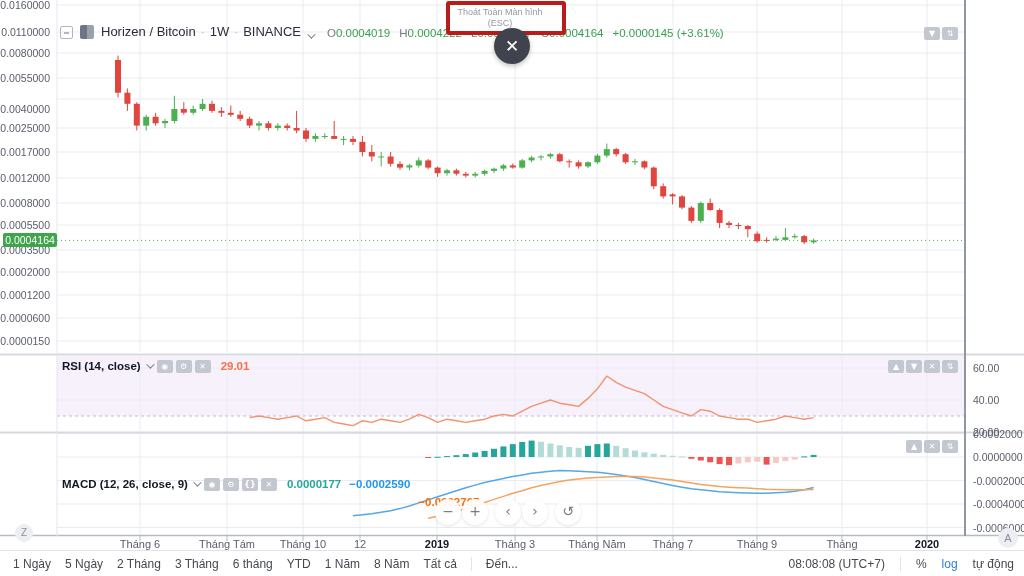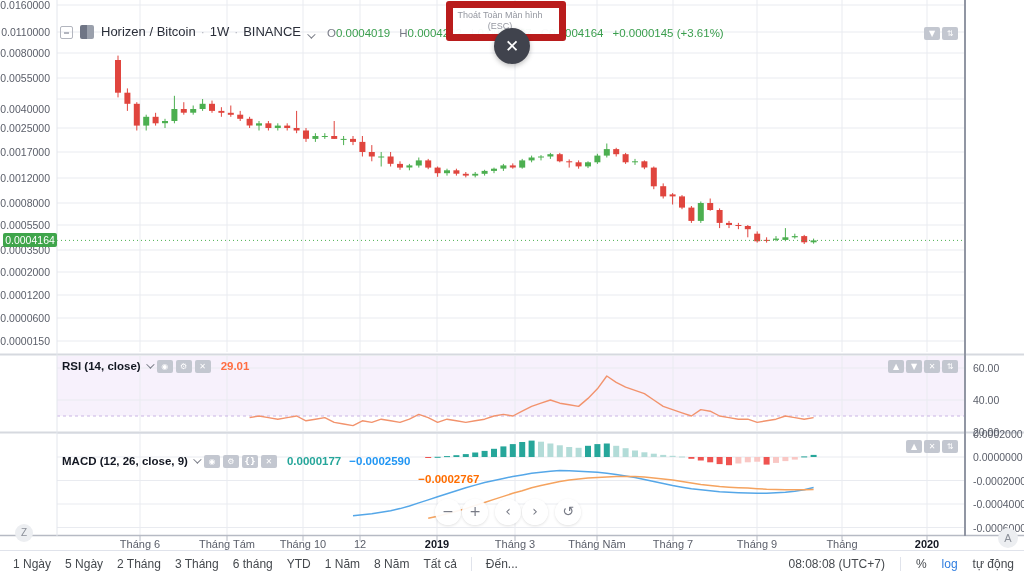--- a/index.html
+++ b/index.html
@@ -16,21 +16,21 @@
   .legend .title { font-size:13px; color:#2a2e39; }
   .legend .dot-sep { color:#b2b5be; margin:0 5px; font-size:12px; }
   .chev { display:inline-block; width:6px; height:6px; border-right:1.5px solid #787b86; border-bottom:1.5px solid #787b86; transform:rotate(45deg) translateY(-2px); margin-left:6px; }
   .ohlc { display:flex; align-items:center; margin-left:14px; font-size:11.5px; }
   .ohlc .lbl { color:#787b86; margin-left:9px; }
   .ohlc .val { color:#3a9e4d; }
   .ohlc .chg { color:#3a9e4d; margin-left:9px; }
 
   
   .fs-tooltip { position:absolute; left:446px; top:1px; width:120px; z-index:8; background:rgba(255,255,255,0.96);
-    border:7px solid #b91c1c; border-radius:3px; text-align:center; font-size:9px; color:#9598a1; padding:2px 12px 2px 0; line-height:1.2; }
+    border:4px solid #b91c1c; border-radius:3px; text-align:center; font-size:9px; color:#9598a1; padding:2px 12px 2px 0; line-height:1.2; }
   .fs-close { position:absolute; left:494px; top:28px; width:36px; height:36px; border-radius:50%; background:#40434d;
     color:#fff; font-size:17px; display:flex; align-items:center; justify-content:center; z-index:9; box-shadow:0 2px 5px rgba(0,0,0,0.25); cursor:pointer; }
 
   
   .price-axis { position:absolute; left:0; top:0; width:57px; height:536px; z-index:3; }
   .price-axis .tick { position:absolute; right:7px; font-size:10.5px; color:#5a5e69; }
   .price-tag { position:absolute; left:3px; top:233px; width:54px; height:14px; background:#3fa54b; border-radius:2px;
     color:#fff; font-size:10.5px; line-height:14px; text-align:center; z-index:4; }
   .right-axis-label { position:absolute; font-size:10.5px; color:#5a5e69; left:973px; z-index:3; }
 
@@ -401,21 +401,21 @@
     <span id="rsi-icons"><span class="icon-box">◉</span><span class="icon-box">⚙</span><span class="icon-box">✕</span></span>
     <span class="rsi-val">29.01</span>
   </div>
   <div class="pane-btns" style="right:66px; top:360px;">
     <span class="icon-box">▲</span>
     <span class="icon-box">▼</span>
     <span class="icon-box">✕</span>
     <span class="icon-box">⇅</span>
   </div>
 
-  <div class="pane-header" style="top:437px;">
+  <div class="pane-header" style="top:460px;">
     <span>MACD (12, 26, close, 9)</span>
     <span class="chev"></span>
     <span id="macd-icons"><span class="icon-box">◉</span><span class="icon-box">⚙</span><span class="icon-box">{}</span><span class="icon-box">✕</span></span>
     <span class="m-hist">0.0000177</span>
     <span class="m-macd">−0.0002590</span>
     <span class="m-sig">−0.0002767</span>
   </div>
   <div class="pane-btns" style="right:66px; top:440px;">
     <span class="icon-box">▲</span>
     <span class="icon-box">✕</span>

